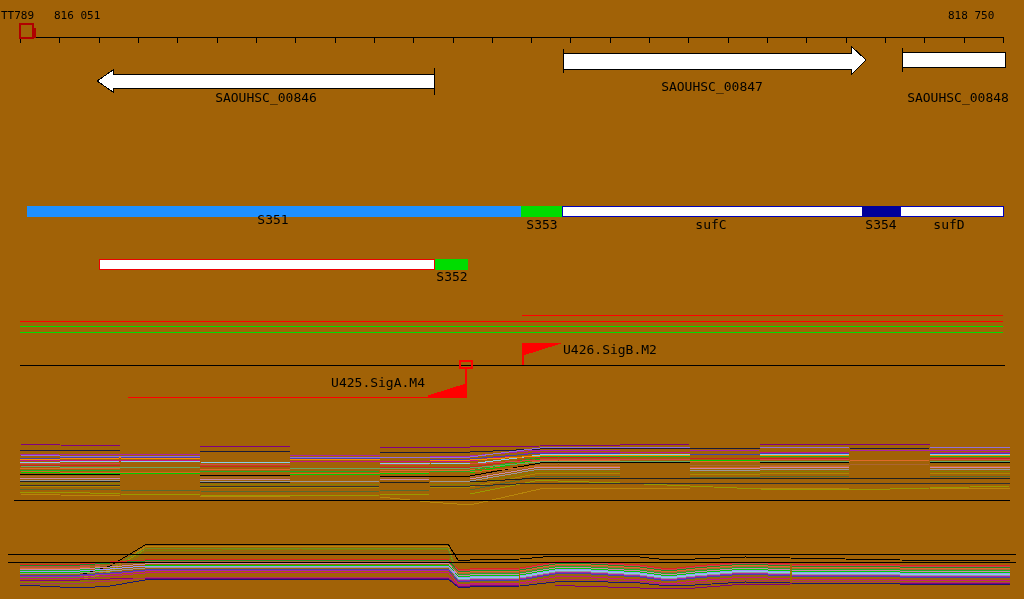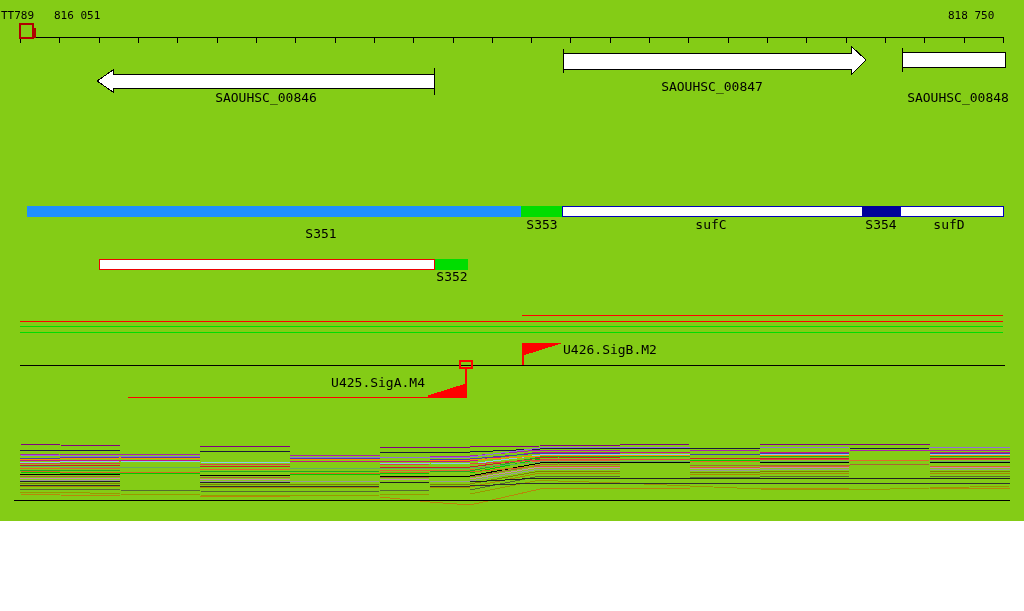--- a/index.html
+++ b/index.html
@@ -1,16 +1,16 @@
 <!DOCTYPE html>
 <html><head>
 <meta charset="utf-8">
 <style>
   html,body{margin:0;padding:0;background:#fff;}
-  #stage{position:relative;width:1024px;height:521px;background:#84cc16;
+  #stage{position:relative;width:1024px;height:599px;background:#a16207;
          font-family:"DejaVu Sans Mono", monospace; overflow:hidden;}
   #gfx{position:absolute;left:0;top:0;shape-rendering:crispEdges;}
   .lbl{position:absolute;color:#000;font-size:13px;line-height:11px;white-space:pre;}
   .lbl.ruler{font-size:11px;line-height:12px;}
   .ctr{transform:translateX(-50%);}
   .rgt{transform:translateX(-100%);}
 </style>
 </head>
 <body>
 
@@ -140,21 +140,21 @@
   </svg>
 
   <div class="lbl ruler" id="lbl-tt" style="left: 1px; top: 10px;">TT789</div>
   <div class="lbl ruler" id="lbl-left" style="left: 18px; top: 10px; padding-left: 36px;">816 051</div>
   <div class="lbl ruler" id="lbl-right" style="left: 948px; top: 10px;">818 750</div>
 
   <div class="lbl ctr" id="lbl-gene-0" style="left: 266px; top: 92px;">SAOUHSC_00846</div>
   <div class="lbl ctr" id="lbl-gene-1" style="left: 712px; top: 81px;">SAOUHSC_00847</div>
   <div class="lbl ctr" id="lbl-gene-2" style="left: 958px; top: 92px;">SAOUHSC_00848</div>
 
-  <div class="lbl ctr" id="lbl-seg1-0" style="left: 273px; top: 228px; margin-left: 48px;">S351</div>
+  <div class="lbl ctr" id="lbl-seg1-0" style="left: 273px; top: 214px;">S351</div>
   <div class="lbl ctr" id="lbl-seg1-1" style="left: 542px; top: 219px;">S353</div>
   <div class="lbl ctr" id="lbl-seg1-2" style="left: 711px; top: 219px;">sufC</div>
   <div class="lbl ctr" id="lbl-seg1-3" style="left: 881px; top: 219px;">S354</div>
   <div class="lbl ctr" id="lbl-seg1-4" style="left: 949px; top: 219px;">sufD</div>
   <div class="lbl ctr" id="lbl-seg2-0" style="left: 452px; top: 271px; text-align: center;">S352</div>
 
   <div class="lbl" id="lbl-motif-0" style="left: 563px; top: 344px;">U426.SigB.M2</div>
   <div class="lbl rgt" id="lbl-motif-1" style="left: 425px; top: 377px;">U425.SigA.M4</div>
 </div>
 

